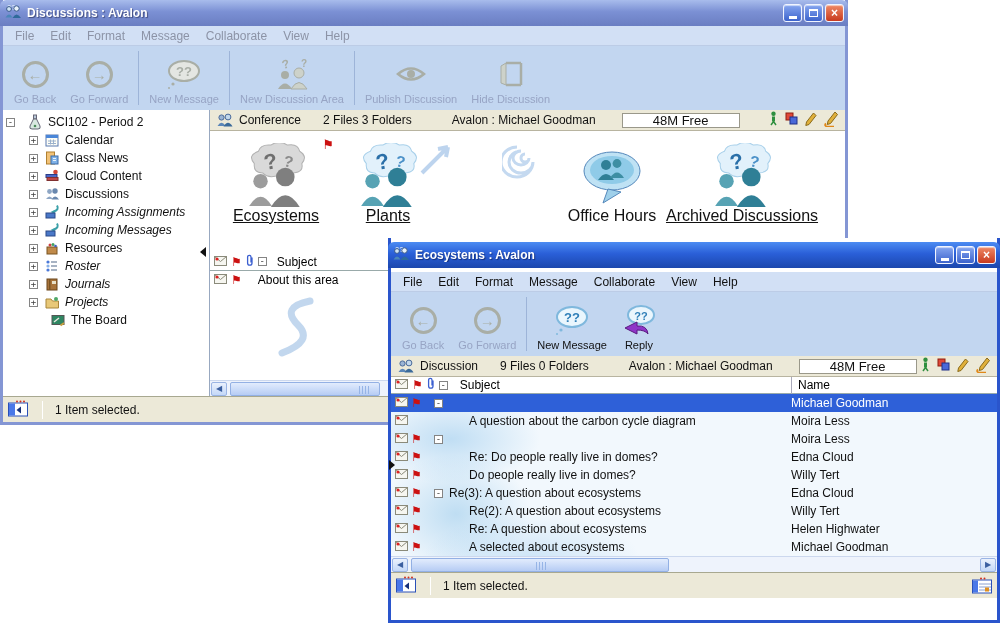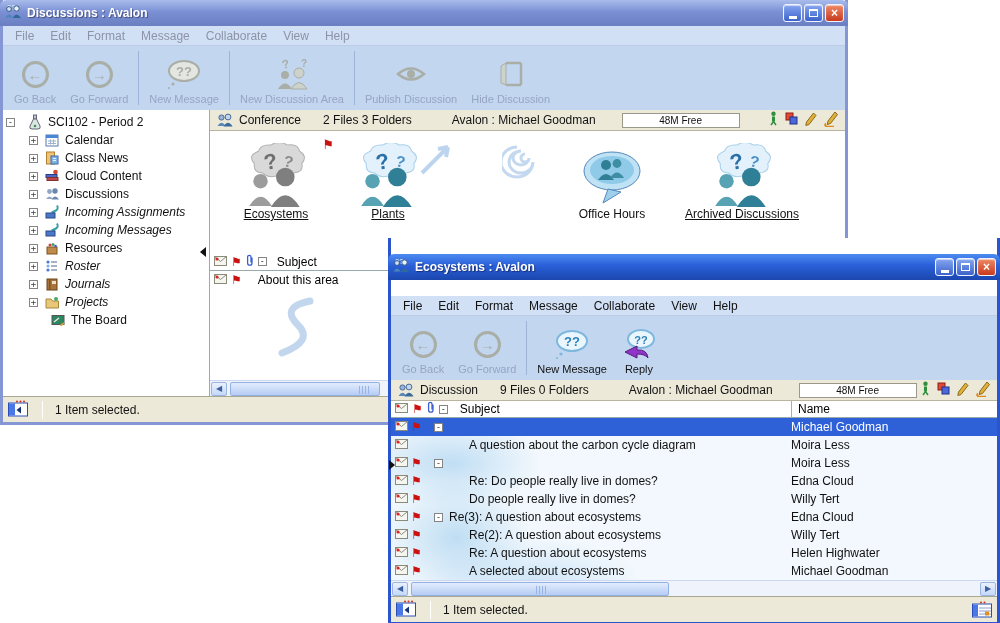--- a/index.html
+++ b/index.html
@@ -6,21 +6,21 @@
   body { font-family:"Liberation Sans", sans-serif; }
   .desktop { position:relative; width:1000px; height:623px; background:#ffffff; overflow:hidden; font-family:"Liberation Sans", sans-serif; }
 
   .window { position:absolute; border:3px solid; border-top:none; background:#fff; }
   .window.back  { left:0; top:0; width:848px; height:425px; z-index:1; border-color:#8496d4; }
   .window.front { left:388px; top:238px; width:612px; height:385px; z-index:2; border-color:#2a55cc; }
 
   .titlebar { height:26px; display:flex; align-items:center; padding:0 4px; gap:5px;
               border-top-left-radius:6px; border-top-right-radius:6px; position:relative; }
   .back  .titlebar { background:linear-gradient(180deg,#a8bcec 0%,#7b90d4 45%,#6a7ec2 100%); margin:0 -3px; }
-  .front .titlebar { background:linear-gradient(180deg,#4c8cf2 0%,#2a5fd8 45%,#1b47ad 100%); margin:16px -3px; }
+  .front .titlebar { background:linear-gradient(180deg,#4c8cf2 0%,#2a5fd8 45%,#1b47ad 100%); margin:4px -3px; }
   .win-title { flex:1; color:#fff; font-weight:bold; font-size:12px; text-shadow:1px 1px 1px rgba(0,0,30,.45);
                white-space:nowrap; overflow:hidden; }
   .win-btns { display:flex; gap:2px; }
   .win-btn { width:19px; height:18px; border-radius:3px; border:1px solid #f0f4ff; display:flex; align-items:center;
              justify-content:center; color:#fff; font-size:12px; font-weight:bold;
              background:linear-gradient(#86a6f0,#3c63cc); box-shadow:inset 0 1px 1px rgba(255,255,255,.6); }
   .win-btn.close { background:linear-gradient(#ef8a66,#c83a1e); }
   .g-min { display:block; width:8px; height:3px; background:#fff; margin-top:9px; }
   .g-max { display:block; width:9px; height:8px; border:1px solid #fff; border-top-width:2px; }
 
@@ -54,27 +54,27 @@
               line-height:7px; text-align:center; flex:none; font-family:"DejaVu Sans Mono",monospace; }
 
   .right-pane { flex:1; display:flex; flex-direction:column; min-width:0; }
   .infobar { height:21px; background:#ece9d8; border-bottom:1px solid #b8b4a0; display:flex; align-items:center;
              font-size:12px; padding:0 6px; gap:0; color:#111; white-space:nowrap; }
   .infobar .ib-icon { margin-right:6px; display:flex; }
   .ib-kind { margin-right:22px; }
   .ib-counts { margin-right:40px; }
   .ib-account { margin-right:26px; }
   .free-box { width:118px; height:15px; background:#fff; border:1px solid #9a988a; text-align:center;
-              font-size:10px; line-height:14px; }
+              font-size:13px; line-height:14px; }
   .ib-right { margin-left:auto; display:flex; gap:7px; align-items:center; }
 
   .conf-area { height:122px; background:#fff; position:relative; overflow:hidden; }
   .conf-item { position:absolute; text-align:center; }
   .conf-item .ci-icon { height:72px; display:flex; align-items:flex-end; justify-content:center; position:relative; }
-  .conf-label { font-size:12px; color:#111; }
+  .conf-label { font-size:16px; color:#111; }
   .conf-label.u { text-decoration:underline; }
   .ci-flag { position:absolute; top:2px; right:6px; color:#c11; font-size:13px; }
 
   .subject-pane { flex:1; background:#fff; position:relative; overflow:hidden; display:flex; flex-direction:column; }
   .sp-header { height:18px; display:flex; align-items:center; font-size:12px; border-bottom:1px solid #9aa;
                gap:4px; padding-left:4px; }
   .sp-row { height:18px; display:flex; align-items:center; font-size:12px; gap:4px; padding-left:4px; }
   .sp-text { margin-left:12px; }
 
   .hscroll { height:16px; background:#eef3fc; border-top:1px solid #ccd8ee; display:flex; align-items:center; position:relative; }

